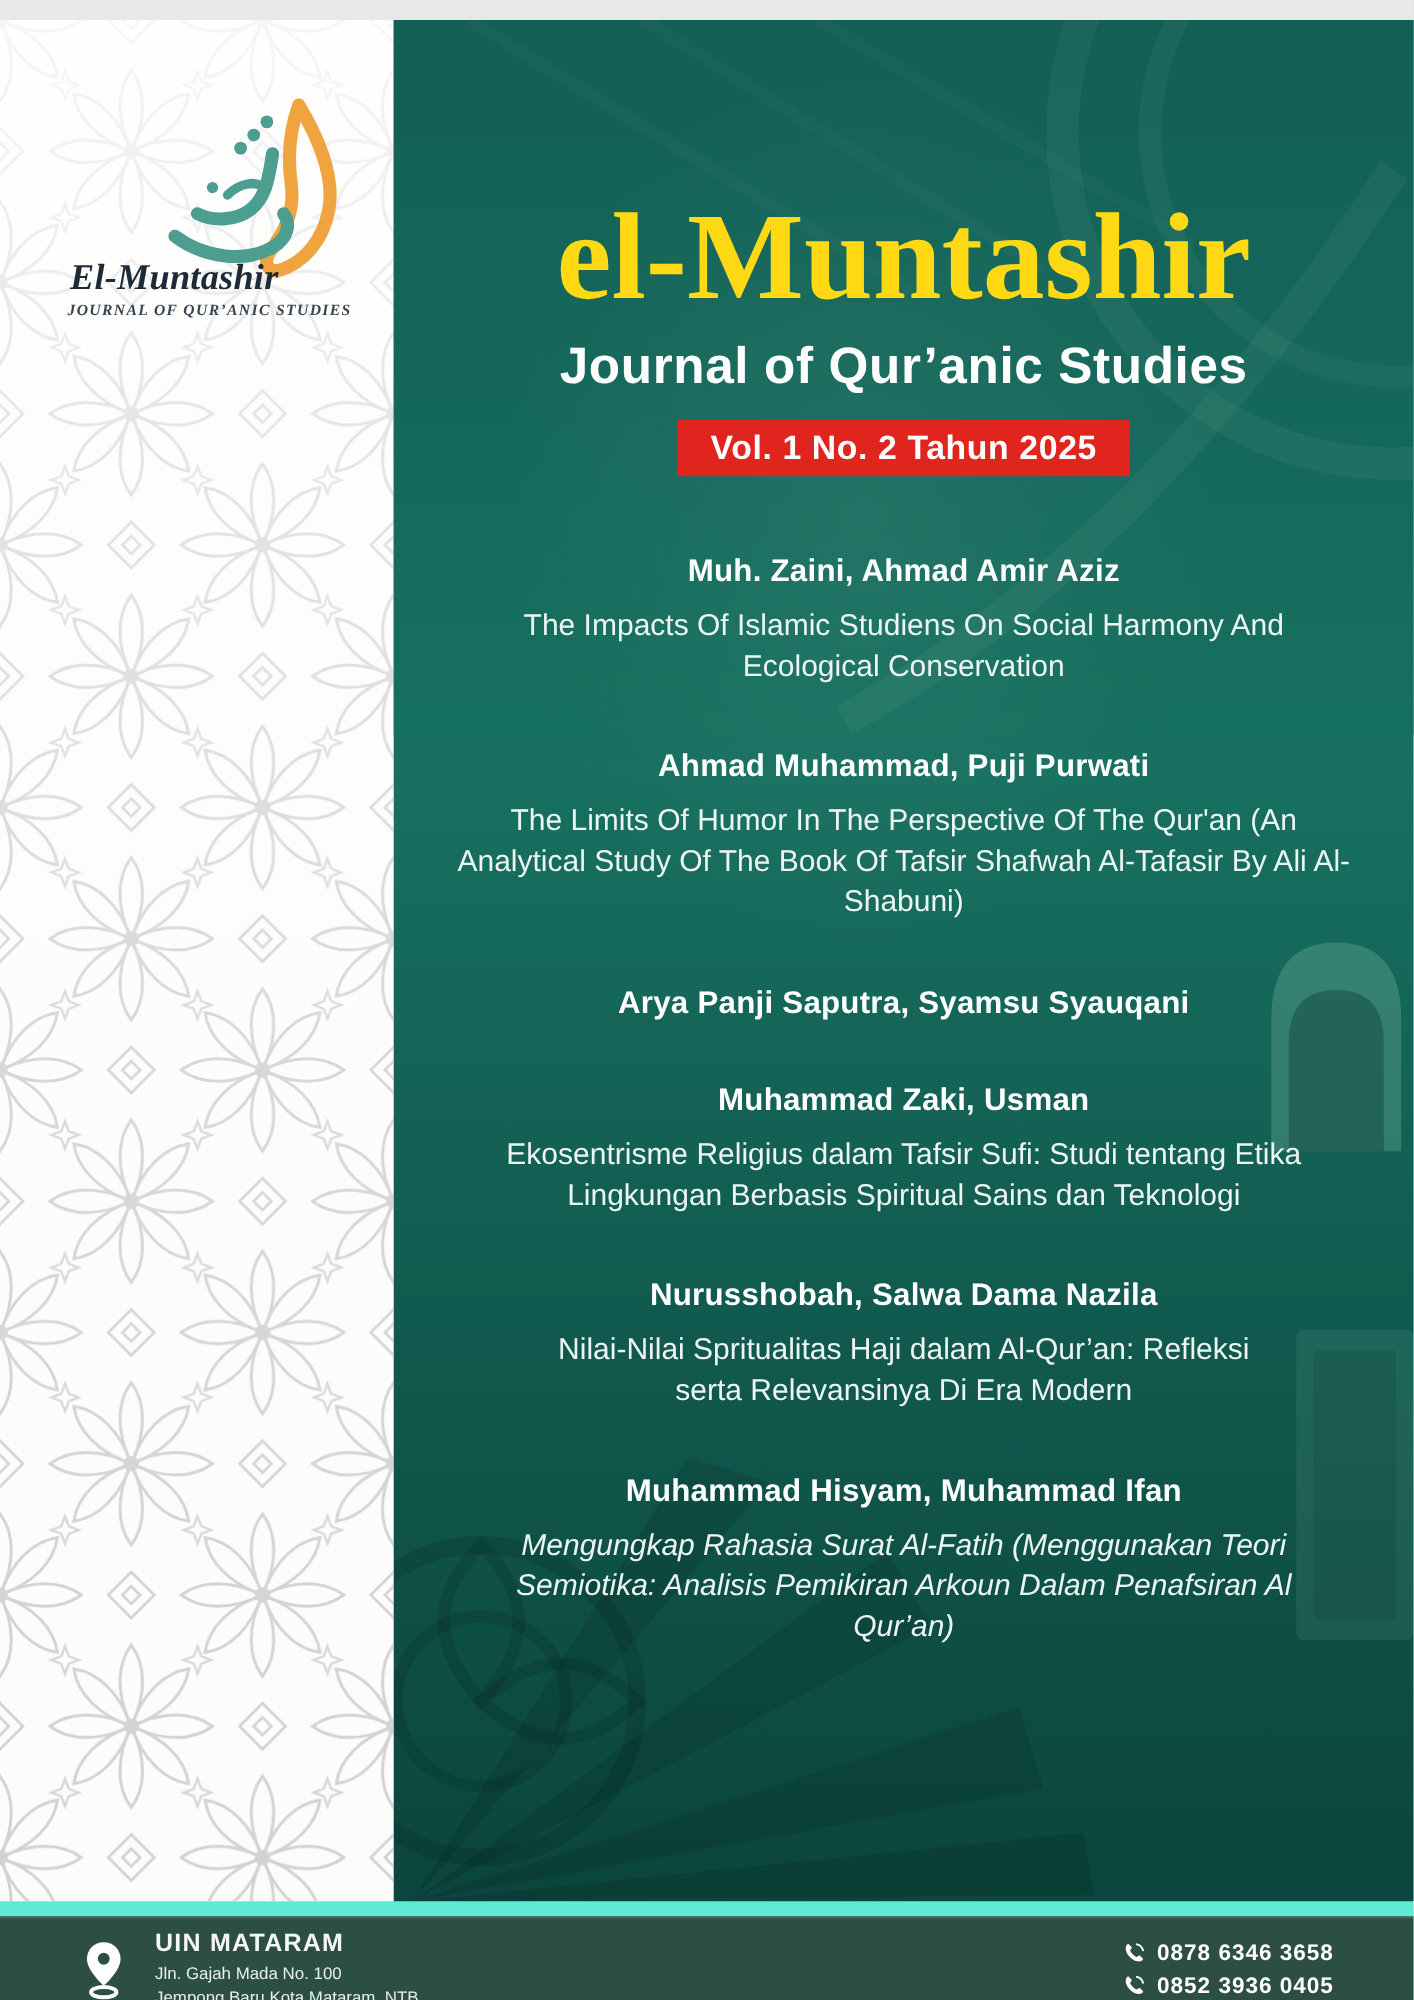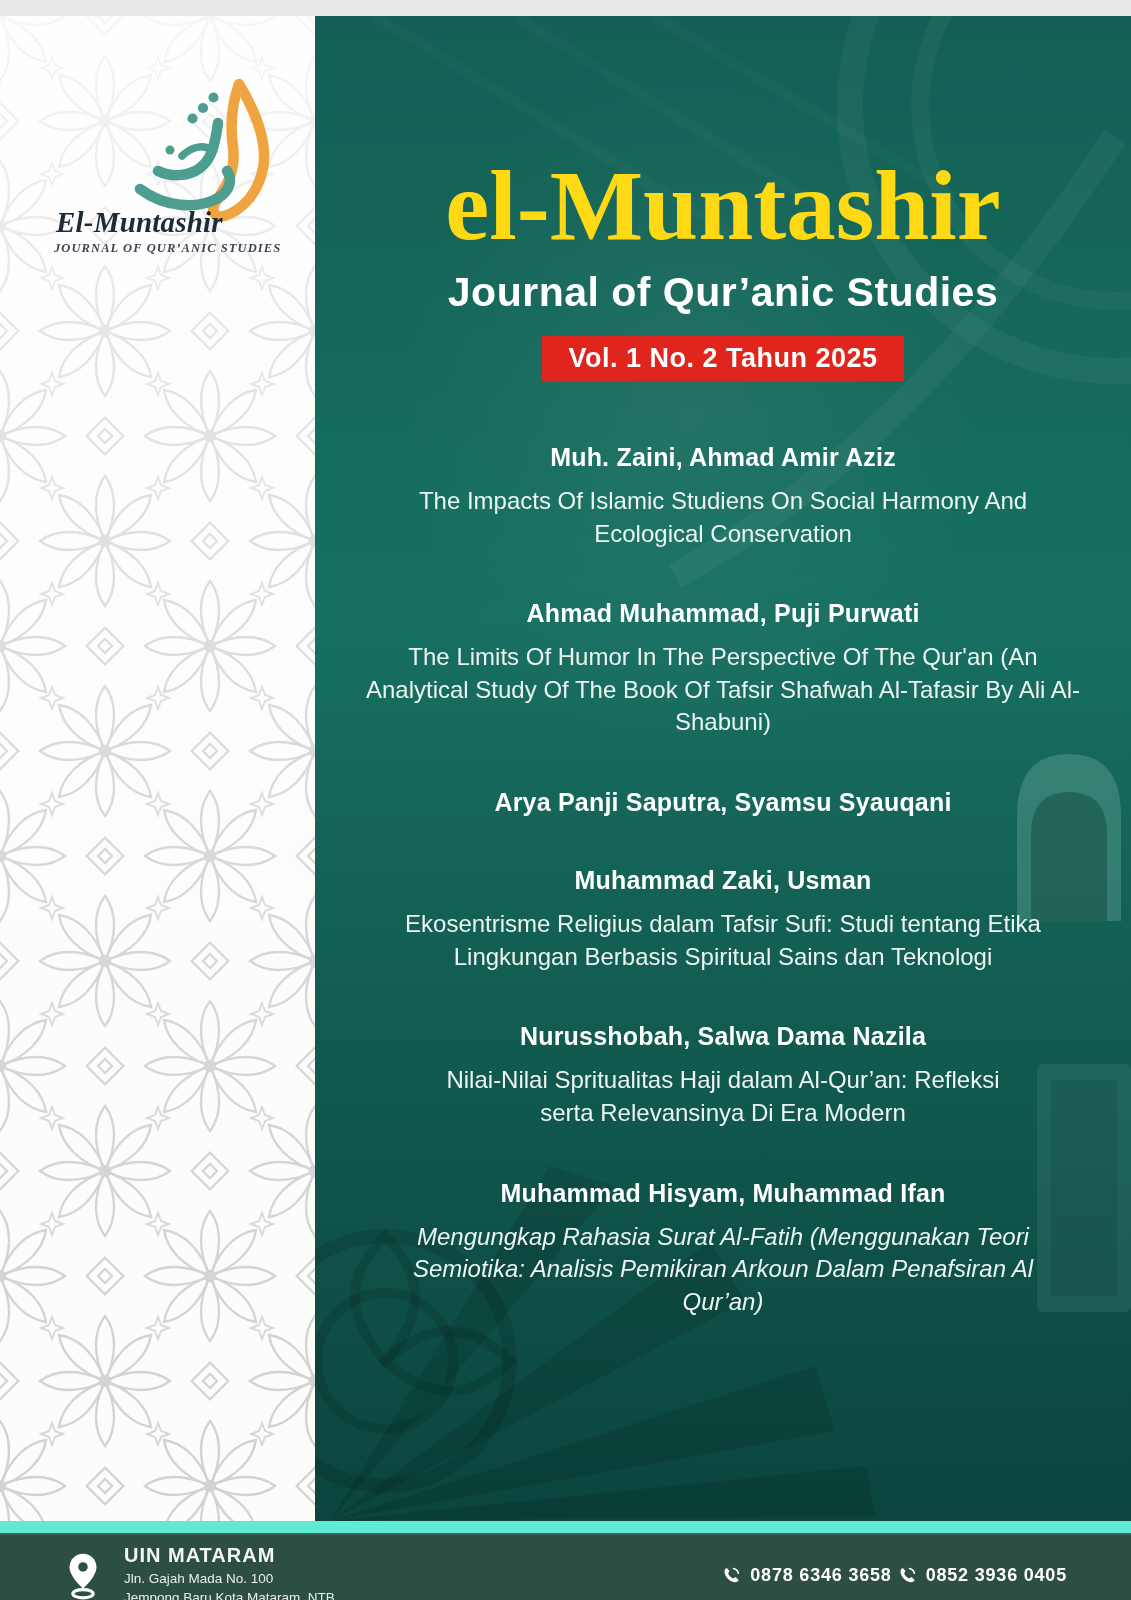--- a/index.html
+++ b/index.html
@@ -75,21 +75,21 @@
   
   .footer{
     position:absolute; left:0; bottom:0; width:1131px; height:83px;
     background:#2d4f42; border-top:2px solid rgba(255,255,255,0.10);
     display:flex; align-items:center; justify-content:space-between;
     padding:0 64px 0 64px;
   }
   .footer-left{ display:flex; align-items:center; gap:22px; }
   .footer-inst{ font-size:20px; font-weight:700; color:#f5f7f6; letter-spacing:1px; }
   .footer-addr{ font-size:13.5px; color:#e9efec; line-height:1.4; margin-top:3px; font-weight:500; }
-  .footer-right{ display:flex; gap:5px; align-items:center; }
+  .footer-right{ display:flex; flex-direction:column; gap:5px; align-items:center; }
   .phone-row{ display:flex; align-items:center; gap:9px; }
   .phone-num{ font-size:18px; font-weight:700; color:#ffffff; letter-spacing:.8px; }
 </style>
 </head>
 <body>
 
 <div class="page">
 
   <div class="left-panel">
     <svg class="pattern-bg" width="315" height="1505" viewBox="0 0 315 1505" xmlns="http://www.w3.org/2000/svg">

